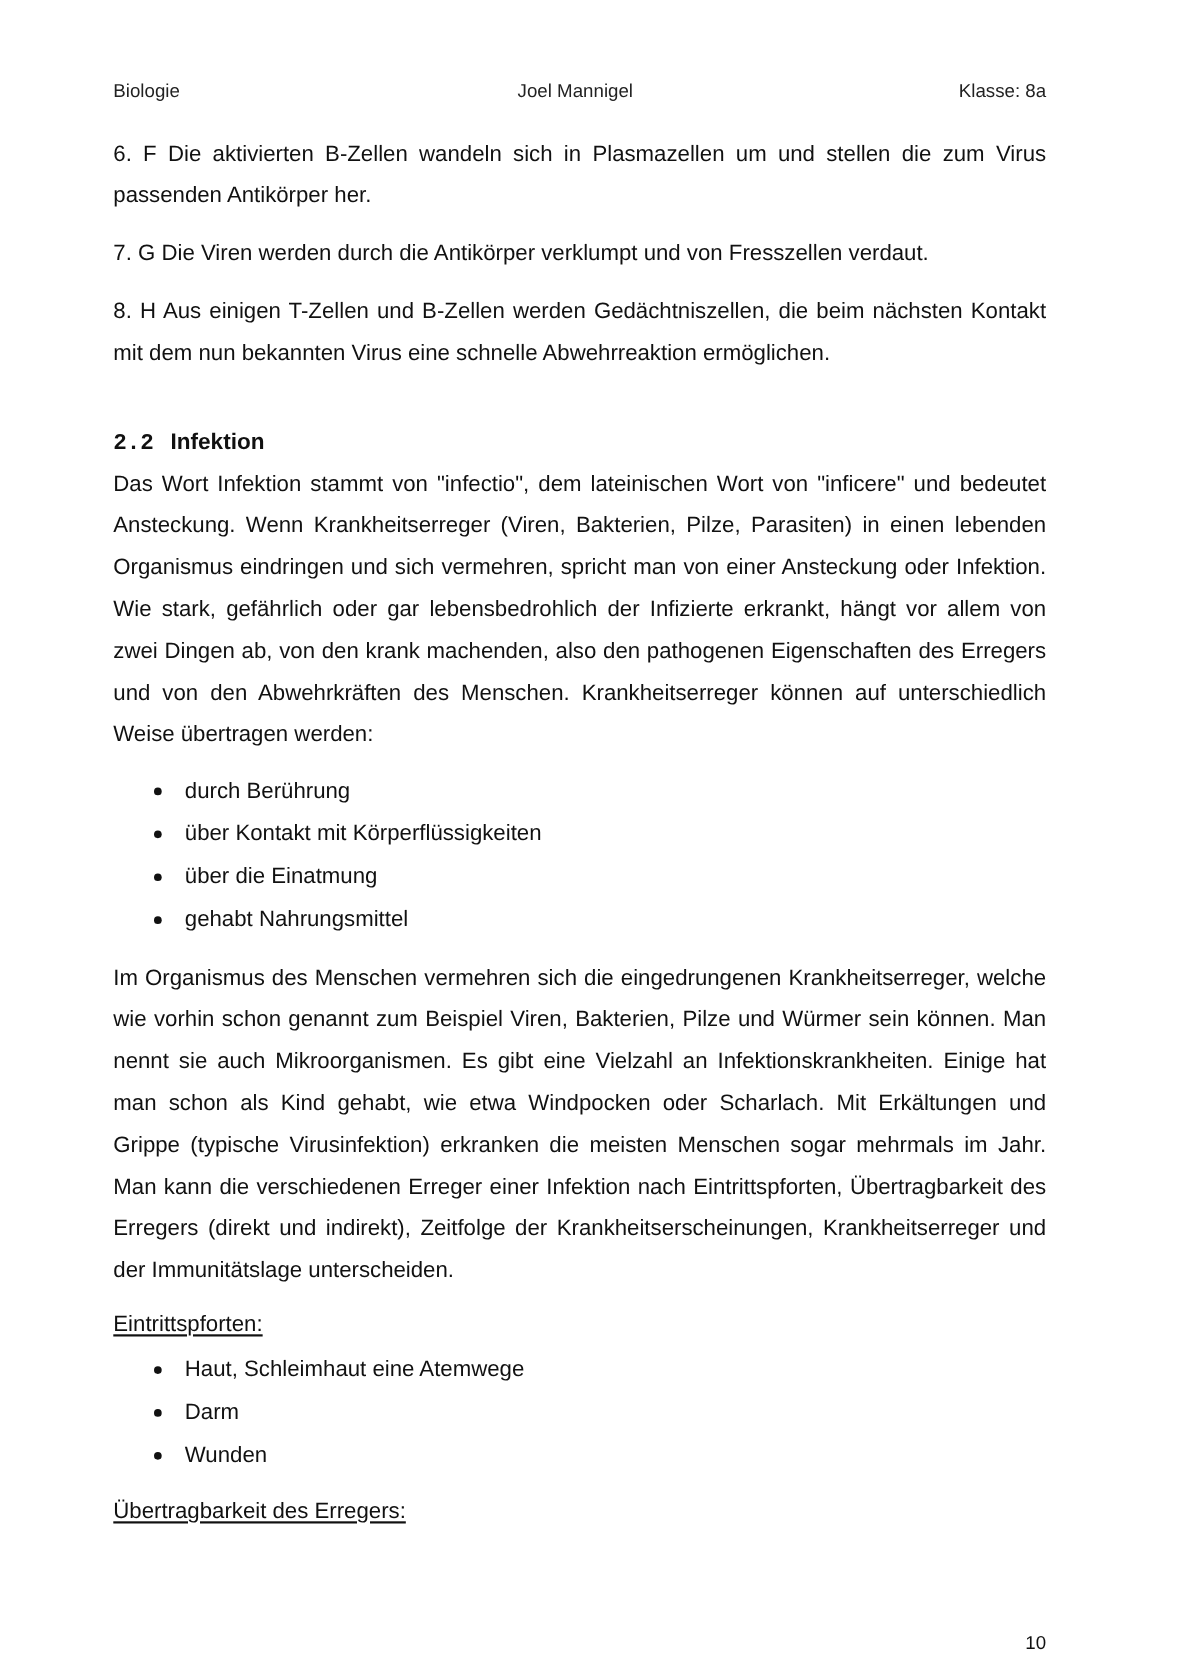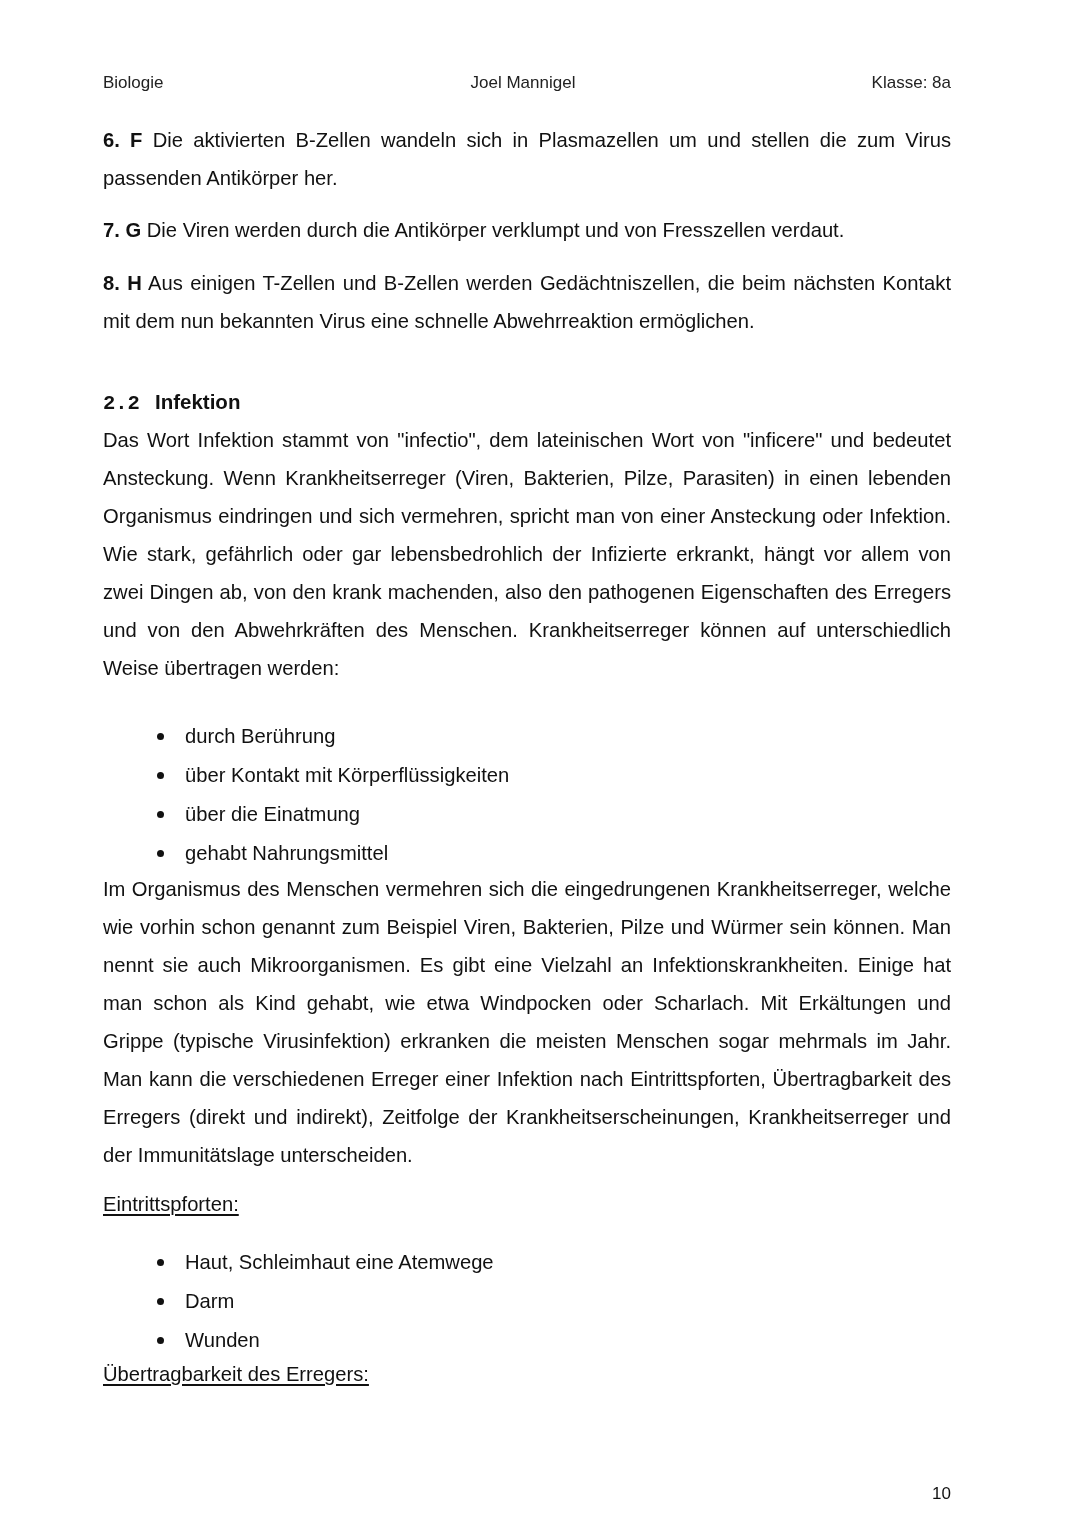--- a/index.html
+++ b/index.html
@@ -38,33 +38,33 @@
 
     .para {
       position: absolute;
       left: 0;
       width: 848px;
       font-size: 20.2px;
       line-height: 38px;
       text-align: justify;
       text-align-last: left;
     }
-    .para b { font-weight: bold; }
+    .para b { font-weight: normal; }
     .heading {
       position: absolute;
       left: 0;
       font-size: 20.5px;
       font-weight: bold;
     }
     .heading .num { display: inline-block; width: 52px; font-family: Liberation Mono, monospace; }
 
     .bullets {
       position: absolute;
       left: 0;
-      margin: 17px;
+      margin: 0;
       padding: 0;
       list-style: none;
       font-size: 20.2px;
     }
     .bullets li {
       position: relative;
       height: 39px;
       line-height: 26px;
       padding-left: 65px;
     }

